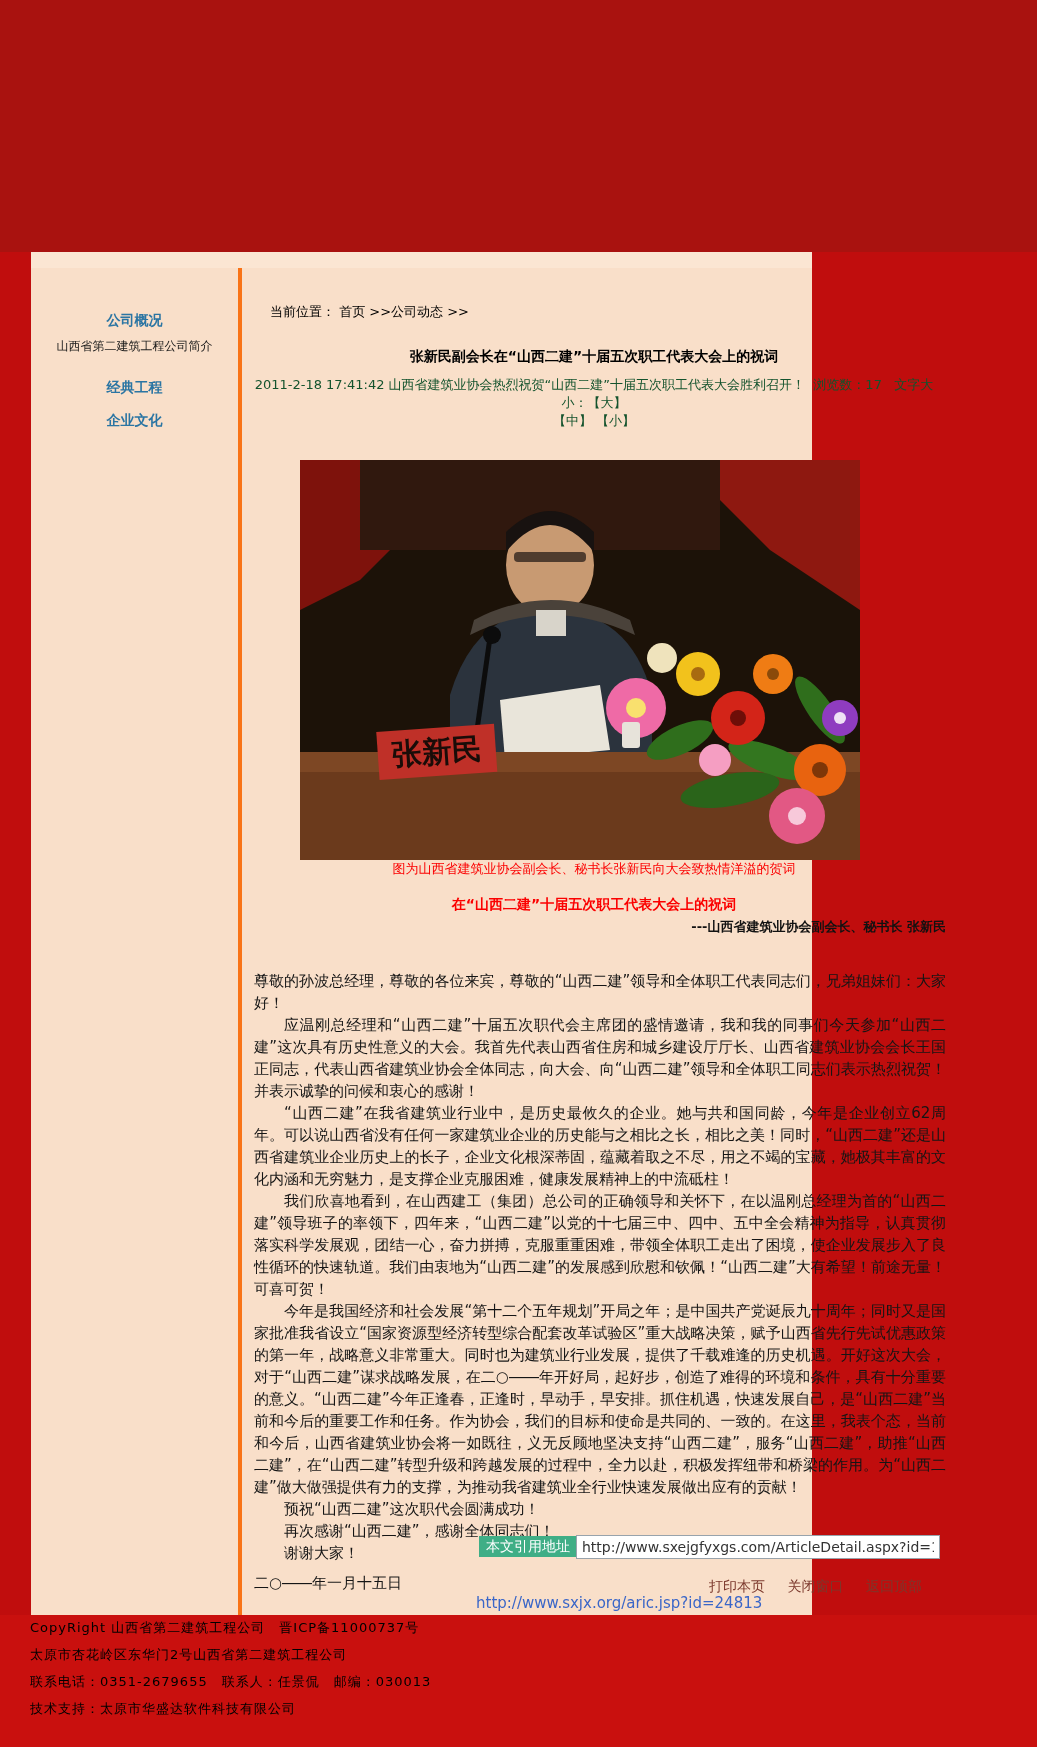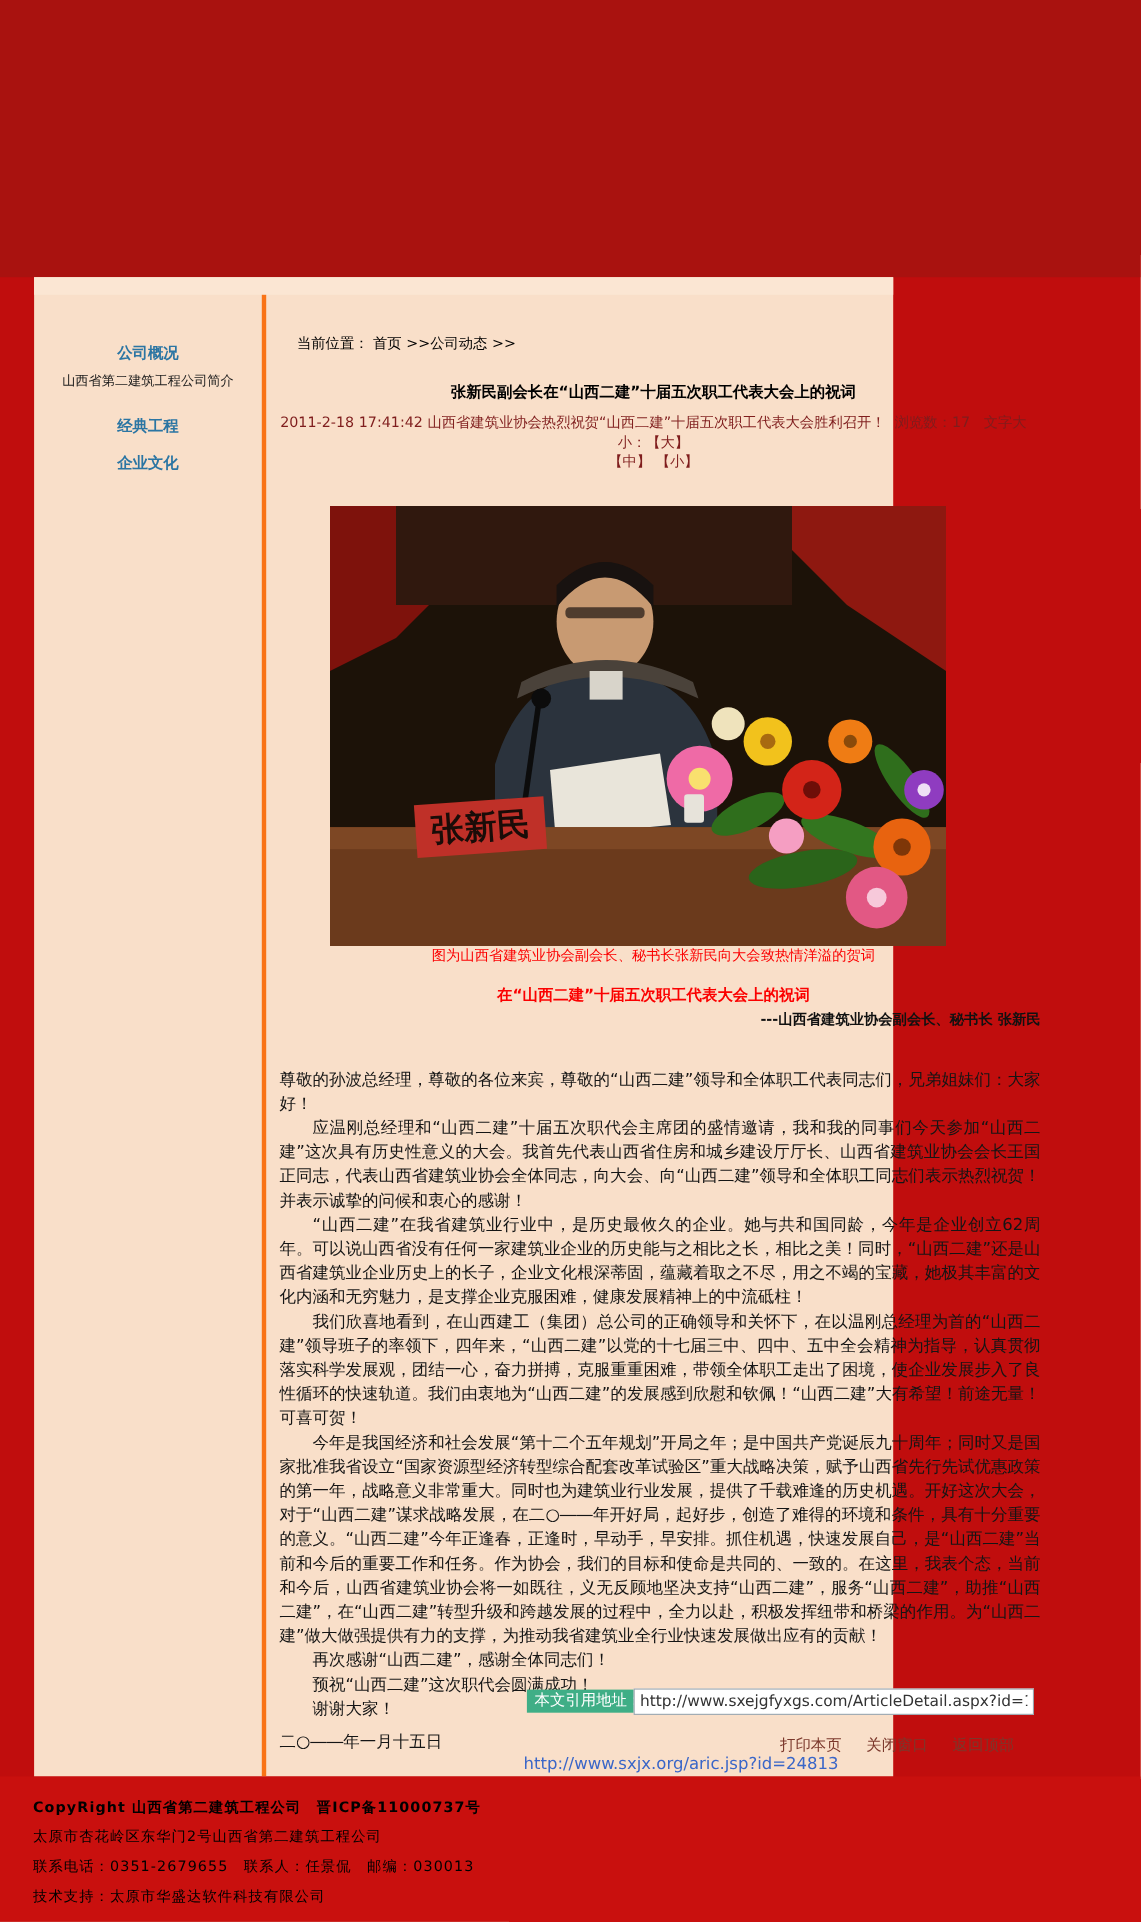--- a/index.html
+++ b/index.html
@@ -15,38 +15,38 @@
   .columns{display:flex;height:1347px;}
   .sidebar{width:207px;flex:0 0 207px;}
   .main{flex:1;border-left:4px solid #f97316;position:relative;}
   .side-title{margin-top:44px;text-align:center;color:#2b75a3;font-weight:bold;font-size:14px;cursor:pointer;}
   .side-title.mt2{margin-top:24px;}
   .side-title.mt3{margin-top:15px;}
   .side-link{margin-top:8px;text-align:center;font-size:12px;color:#1a1a1a;cursor:pointer;}
   .breadcrumb{margin:35px 0 0 28px;font-size:13px;color:#000;}
   .breadcrumb span{cursor:pointer;}
   .art-title{margin-top:27px;text-align:center;font-weight:bold;font-size:14px;color:#000;}
-  .meta{margin-top:10px;text-align:center;font-size:13px;line-height:18px;color:#7f1d1d;}
+  .meta{margin-top:10px;text-align:center;font-size:13px;line-height:18px;color:#14532d;}
   .meta .sz{cursor:pointer;}
   .photo-box{margin:30px 0 0 58px;width:560px;height:400px;background:#181008;}
   .caption{text-align:center;color:#fb0000;font-size:13px;}
   .red-title{margin-top:18px;text-align:center;color:#fb0000;font-weight:bold;font-size:14px;}
   .sub-title{margin-top:4px;text-align:right;font-weight:bold;font-size:13px;color:#111;}
   .body-text{margin:34px 0 0 12px;width:692px;font-size:15px;line-height:22px;color:#151515;text-align:justify;}
   .body-text p{margin:0;text-indent:2em;}
   .body-text p.first{text-indent:0;}
   .date-line{width:692px;margin:10px 0 0 12px;text-align:left;font-size:15px;color:#151515;}
   .cite-label{position:absolute;top:1284px;left:448px;background:#3fae86;color:#fff;font-size:14px;line-height:21px;padding:0 7px;}
   .cite-input{position:absolute;top:1283px;left:545px;width:352px;height:20px;background:#fff;border:1px solid #98a3ac;font-size:14px;color:#333;padding:1px 5px;font-family:"DejaVu Sans",sans-serif;}
   .page-links{position:absolute;top:1326px;left:0;width:891px;text-align:right;font-size:14px;color:#7b382c;}
   .page-links span{margin-left:18px;cursor:pointer;}
   .ext-link{position:absolute;top:1342px;left:445px;font-size:15px;color:#3a66c8;text-decoration:none;cursor:pointer;}
   #footer{position:absolute;top:1615px;left:0;width:1037px;height:132px;background:#c9100e;}
   #footer .fline{margin:0 0 0 30px;font-size:13px;color:#000;letter-spacing:1px;line-height:13px;padding-top:14px;}
-  #footer .fline:first-child{padding-top:22px;font-weight:bold;}
+  #footer .fline:first-child{padding-top:6px;}
 </style>
 </head>
 <body>
 
 <div id="top-band"></div>
 
 <div id="content-wrap">
   <div class="head-strip"></div>
   <div class="columns">
 
@@ -140,22 +140,22 @@
       <div class="caption">图为山西省建筑业协会副会长、秘书长张新民向大会致热情洋溢的贺词</div>
       <div class="red-title">在“山西二建”十届五次职工代表大会上的祝词</div>
       <div class="sub-title">---山西省建筑业协会副会长、秘书长 张新民</div>
 
       <div class="body-text">
         <p class="first">尊敬的孙波总经理，尊敬的各位来宾，尊敬的“山西二建”领导和全体职工代表同志们，兄弟姐妹们：大家好！</p>
         <p>应温刚总经理和“山西二建”十届五次职代会主席团的盛情邀请，我和我的同事们今天参加“山西二建”这次具有历史性意义的大会。我首先代表山西省住房和城乡建设厅厅长、山西省建筑业协会会长王国正同志，代表山西省建筑业协会全体同志，向大会、向“山西二建”领导和全体职工同志们表示热烈祝贺！并表示诚挚的问候和衷心的感谢！</p>
         <p>“山西二建”在我省建筑业行业中，是历史最攸久的企业。她与共和国同龄，今年是企业创立62周年。可以说山西省没有任何一家建筑业企业的历史能与之相比之长，相比之美！同时，“山西二建”还是山西省建筑业企业历史上的长子，企业文化根深蒂固，蕴藏着取之不尽，用之不竭的宝藏，她极其丰富的文化内涵和无穷魅力，是支撑企业克服困难，健康发展精神上的中流砥柱！</p>
         <p>我们欣喜地看到，在山西建工（集团）总公司的正确领导和关怀下，在以温刚总经理为首的“山西二建”领导班子的率领下，四年来，“山西二建”以党的十七届三中、四中、五中全会精神为指导，认真贯彻落实科学发展观，团结一心，奋力拼搏，克服重重困难，带领全体职工走出了困境，使企业发展步入了良性循环的快速轨道。我们由衷地为“山西二建”的发展感到欣慰和钦佩！“山西二建”大有希望！前途无量！可喜可贺！</p>
         <p>今年是我国经济和社会发展“第十二个五年规划”开局之年；是中国共产党诞辰九十周年；同时又是国家批准我省设立“国家资源型经济转型综合配套改革试验区”重大战略决策，赋予山西省先行先试优惠政策的第一年，战略意义非常重大。同时也为建筑业行业发展，提供了千载难逢的历史机遇。开好这次大会，对于“山西二建”谋求战略发展，在二○――年开好局，起好步，创造了难得的环境和条件，具有十分重要的意义。“山西二建”今年正逢春，正逢时，早动手，早安排。抓住机遇，快速发展自己，是“山西二建”当前和今后的重要工作和任务。作为协会，我们的目标和使命是共同的、一致的。在这里，我表个态，当前和今后，山西省建筑业协会将一如既往，义无反顾地坚决支持“山西二建”，服务“山西二建”，助推“山西二建”，在“山西二建”转型升级和跨越发展的过程中，全力以赴，积极发挥纽带和桥梁的作用。为“山西二建”做大做强提供有力的支撑，为推动我省建筑业全行业快速发展做出应有的贡献！</p>
+        <p>预祝“山西二建”这次职代会圆满成功！</p>
         <p>再次感谢“山西二建”，感谢全体同志们！</p>
-        <p>预祝“山西二建”这次职代会圆满成功！</p>
         <p>谢谢大家！</p>
       </div>
       <div class="date-line">二○――年一月十五日</div>
     </div>
   </div>
 
   <div class="cite-label">本文引用地址：</div>
   <input class="cite-input" readonly="" value="http://www.sxejgfyxgs.com/ArticleDetail.aspx?id=194" style="">
   <div class="page-links">
     <span>打印本页</span>

